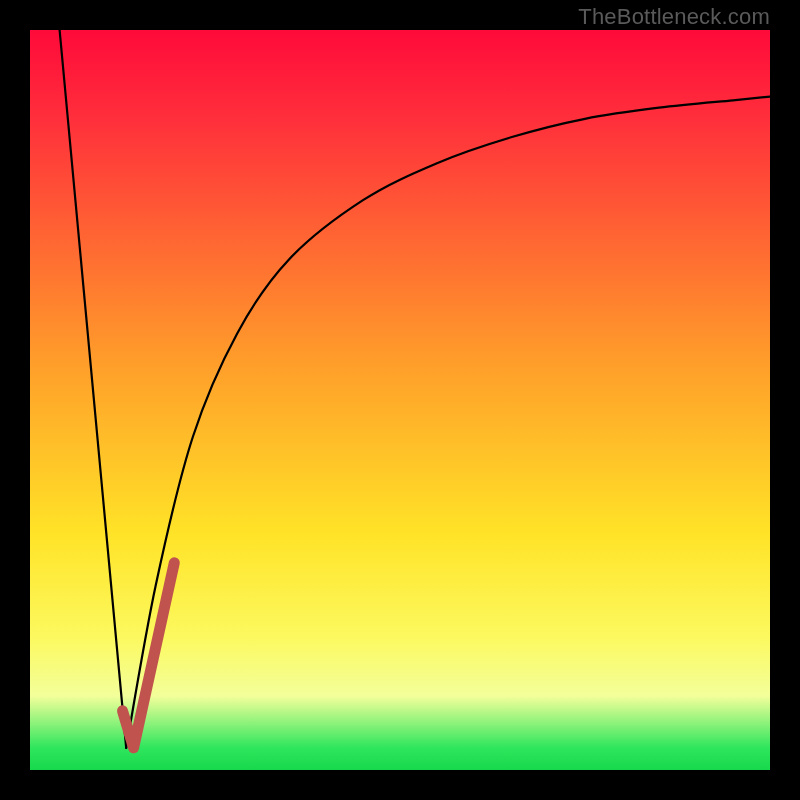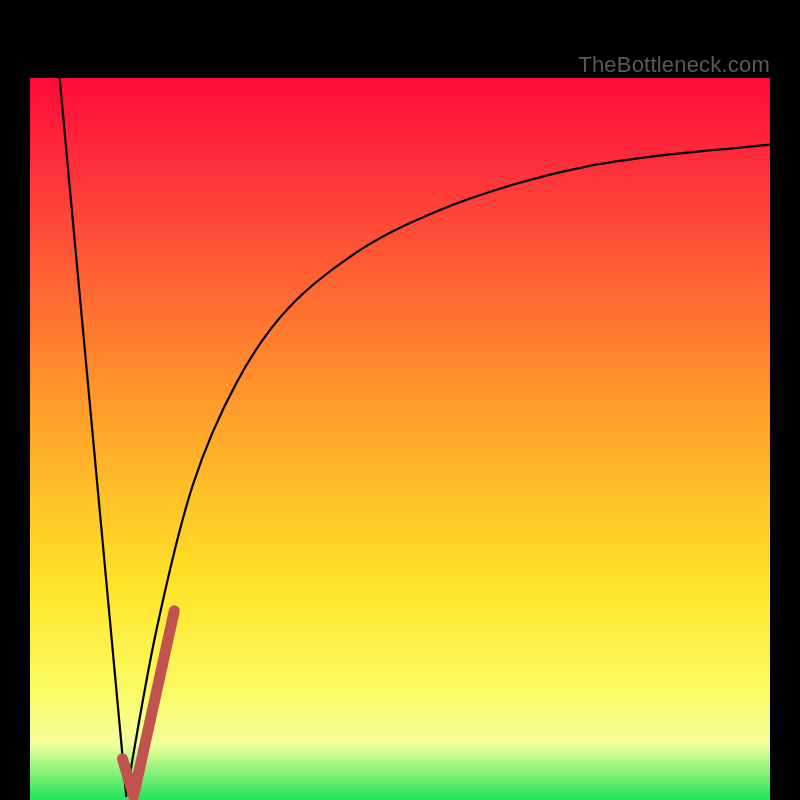--- a/index.html
+++ b/index.html
@@ -8,21 +8,20 @@
     width: 800px;
     height: 800px;
     background: #000;
     overflow: hidden;
     font-family: Arial, Helvetica, sans-serif;
   }
   .frame {
     position: absolute;
     inset: 0;
     background: #000;
-    margin-top: 48px;
   }
   .plot-area {
     position: absolute;
     left: 30px;
     top: 30px;
     width: 740px;
     height: 740px;
     
     background: linear-gradient(
       to bottom,

